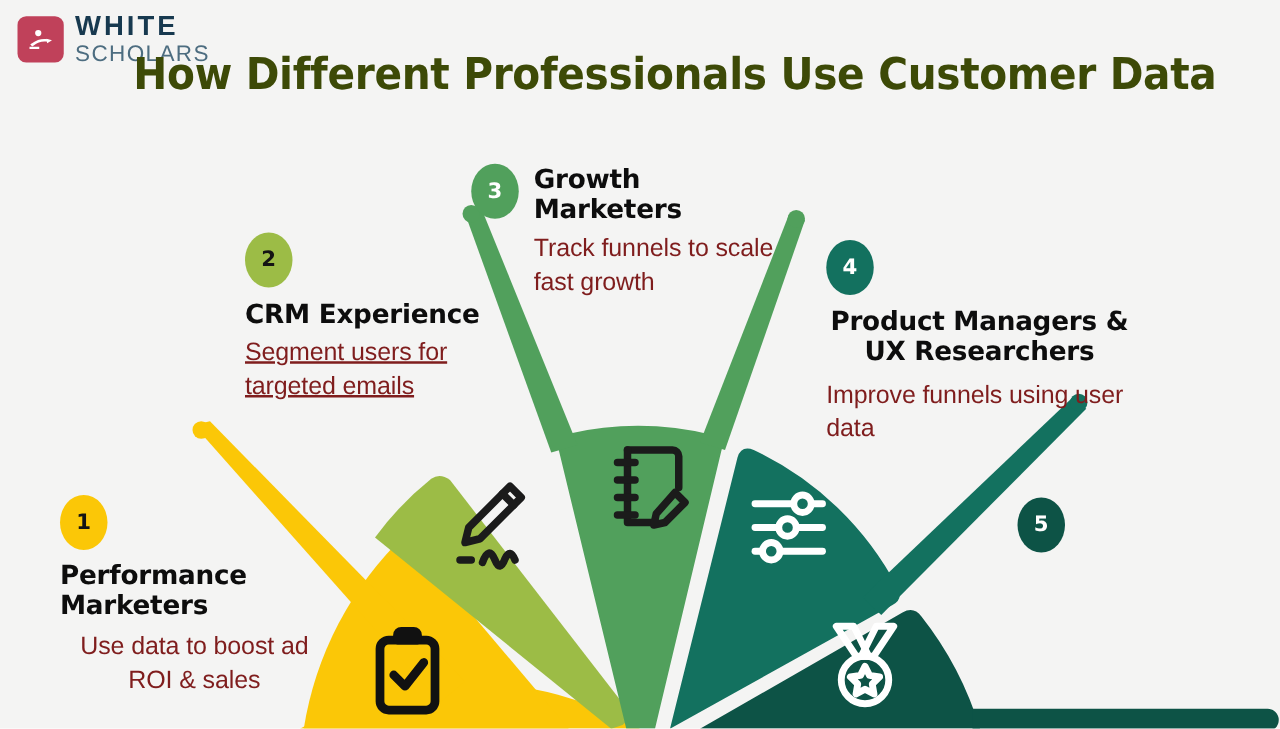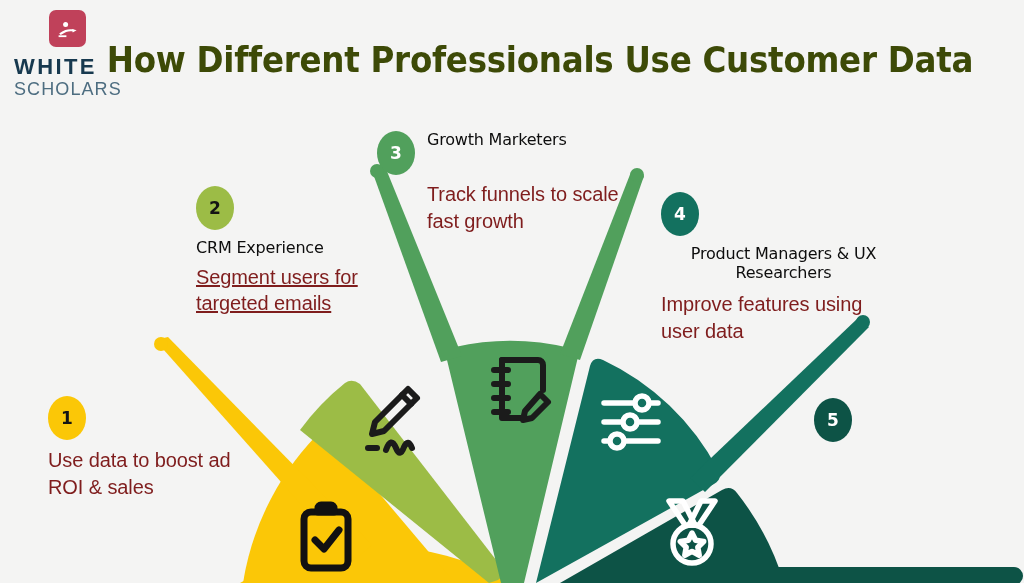--- a/index.html
+++ b/index.html
@@ -18,21 +18,20 @@
   }
 
   
   #brand-logo {
     position: absolute;
     left: 14px;
     top: 10px;
     display: flex;
     align-items: center;
     gap: 9px;
-    flex-direction: column;
   }
   #brand-mark {
     width: 37px;
     height: 37px;
     border-radius: 7px;
     background: #c0415a;
     display: flex;
     align-items: center;
     justify-content: center;
   }
@@ -96,43 +95,43 @@
     height: 44px;
     border-radius: 50%;
     display: flex;
     align-items: center;
     justify-content: center;
     font-size: 17px;
     font-weight: bold;
     font-family: "DejaVu Sans", sans-serif;
   }
   .callout-title {
-    font-size: 16px;
-    font-weight: normal;
+    font-size: 21px;
+    font-weight: bold;
     color: #0d0d0d;
     line-height: 1.16;
     letter-spacing: -0.2px;
     font-family: "DejaVu Sans", sans-serif;
   }
   .callout-desc {
     font-size: 20px;
     color: #7f1d1d;
     line-height: 1.34;
     letter-spacing: -0.1px;
     font-family: "Liberation Sans", sans-serif;
   }
 
   
   .stacked .badge { margin-bottom: 6px; }
   .stacked .callout-head { display: block; }
 
   
   #callout-1 { left: 48px;  top: 396px; width: 215px; }
   #callout-1 .callout-title { margin-top: 8px; }
-  #callout-1 .callout-desc  { margin-top: 7px; }
+  #callout-1 .callout-desc  { margin-top: 7px; text-align: center; }
 
   #callout-2 { left: 196px; top: 186px; width: 200px; }
   #callout-2 .callout-title { margin-top: 9px; }
   #callout-2 .callout-desc  { margin-top: 6px; text-decoration: underline; }
 
   #callout-3 { left: 377px; top: 131px; width: 260px; }
   #callout-3 .callout-head { display: flex; align-items: flex-start; gap: 12px; }
   #callout-3 .callout-desc { margin-top: 6px; margin-left: 50px; }
 
   #callout-4 { left: 661px; top: 192px; width: 245px; }
@@ -273,20 +272,21 @@
         <path d="M53 4 h-14 l-12 24 h10 z"></path>
         <circle cx="30" cy="47" r="19"></circle>
         <path d="M30 36 l3.6 7.3 8.1 1.2 -5.9 5.7 1.4 8.0 -7.2 -3.8 -7.2 3.8 1.4 -8.0 -5.9 -5.7 8.1 -1.2 z"></path>
       </g>
     </g>
   </svg>
 
   <div class="callout stacked" id="callout-1">
     <div class="callout-head">
       <div class="badge" style="background:#fbc707;color:#141414;">1</div>
+      <div class="callout-title">Performance Marketers</div>
     </div>
     <div class="callout-desc">Use data to boost ad ROI &amp; sales</div>
   </div>
 
   <div class="callout stacked" id="callout-2">
     <div class="callout-head">
       <div class="badge" style="background:#9cbc46;color:#141414;">2</div>
       <div class="callout-title">CRM Experience</div>
     </div>
     <div class="callout-desc">Segment users for targeted emails</div>
@@ -298,21 +298,21 @@
       <div class="callout-title">Growth Marketers</div>
     </div>
     <div class="callout-desc">Track funnels to scale fast growth</div>
   </div>
 
   <div class="callout stacked" id="callout-4">
     <div class="callout-head">
       <div class="badge" style="background:#13715f;color:#ffffff;">4</div>
       <div class="callout-title">Product Managers &amp; UX Researchers</div>
     </div>
-    <div class="callout-desc">Improve features using user data</div>
+    <div class="callout-desc">Improve funnels using user data</div>
   </div>
 
   <div class="callout" id="callout-5">
     <div class="callout-head">
       <div class="badge" style="background:#0d5346;color:#ffffff;">5</div>
     </div>
   </div>
 
 </div>
 

